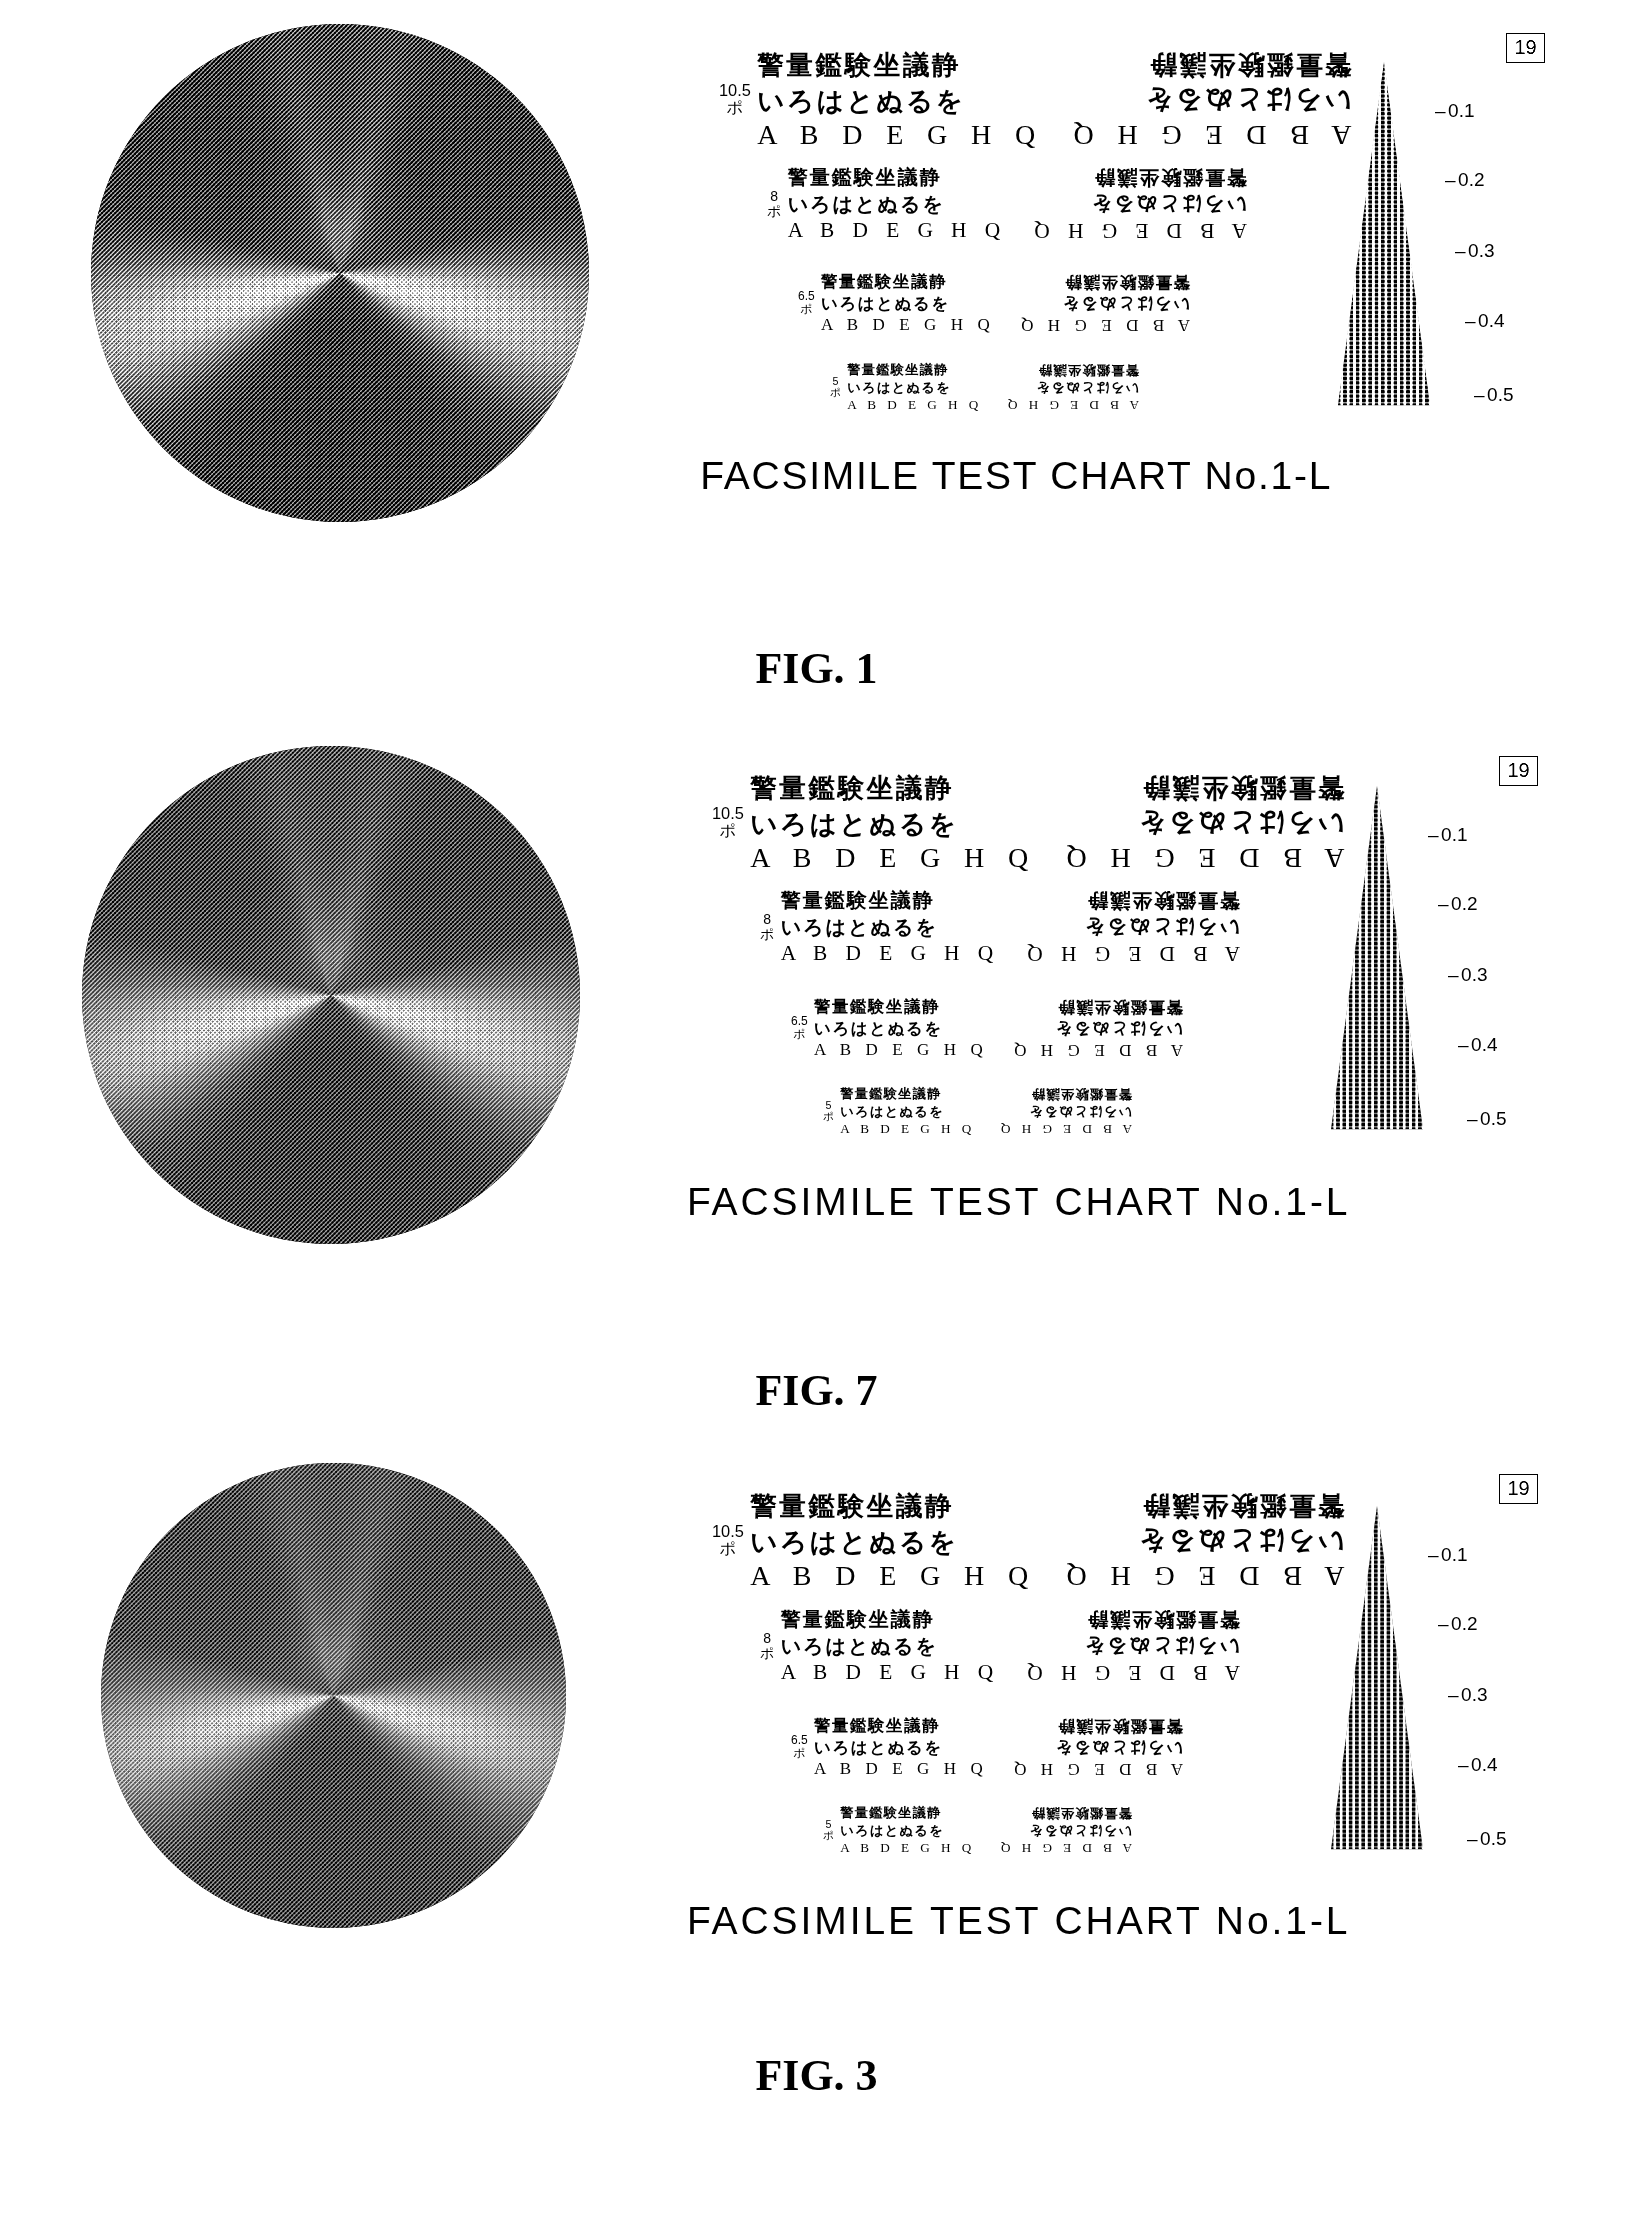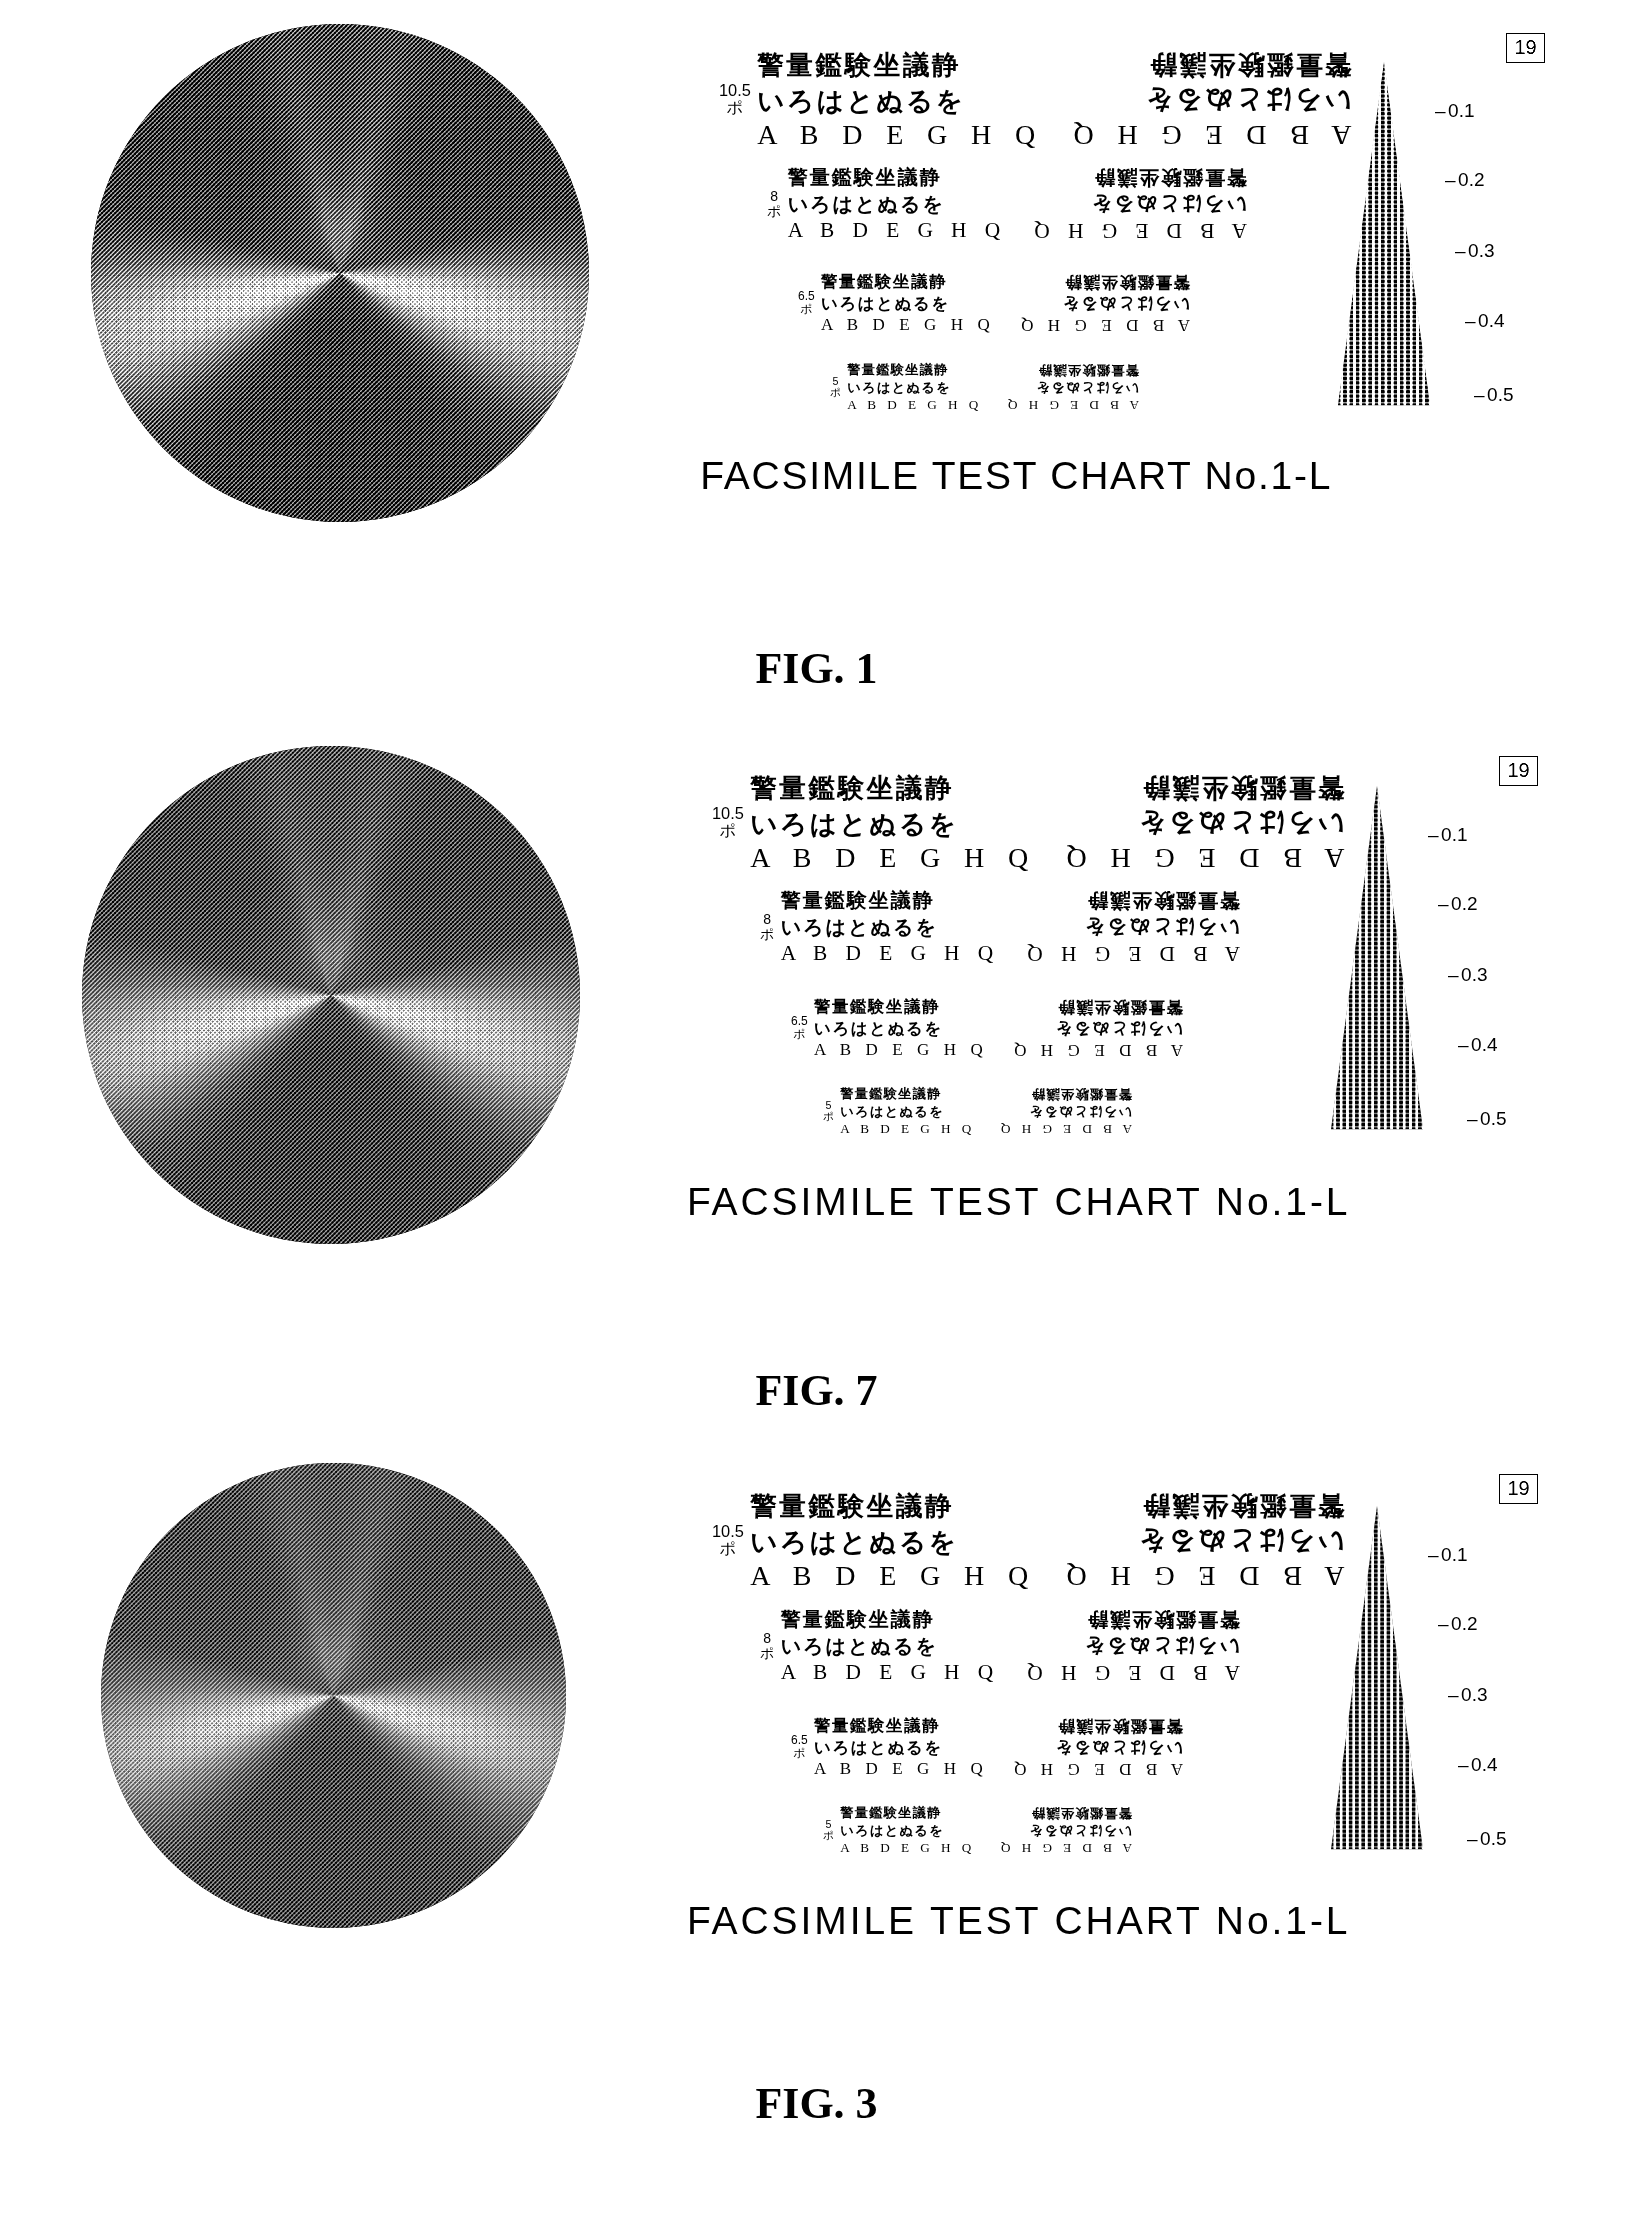--- a/index.html
+++ b/index.html
@@ -863,17 +863,17 @@
             </div>
           </div>
 
           <div class="numbox" style="left:812px;top:-5px;width:37px;height:25px;font-size:20px;padding-top:3.2px;">19</div>
 
           <div class="caption" style="left:0px;top:420px;font-size:39px;letter-spacing:.075em;">FACSIMILE TEST CHART No.1-L</div>
         </div>
       </div>
 
     </div>
-    <div class="figlabel" style="left:684px;top:648px;width:265px;font-size:44px;font-family:Liberation Serif, serif;">FIG. 3</div>
+    <div class="figlabel" style="left:684px;top:620px;width:265px;font-size:44px;font-family:Liberation Serif, serif;">FIG. 3</div>
   </div>
 
 </div>
 
 
 </body></html>

